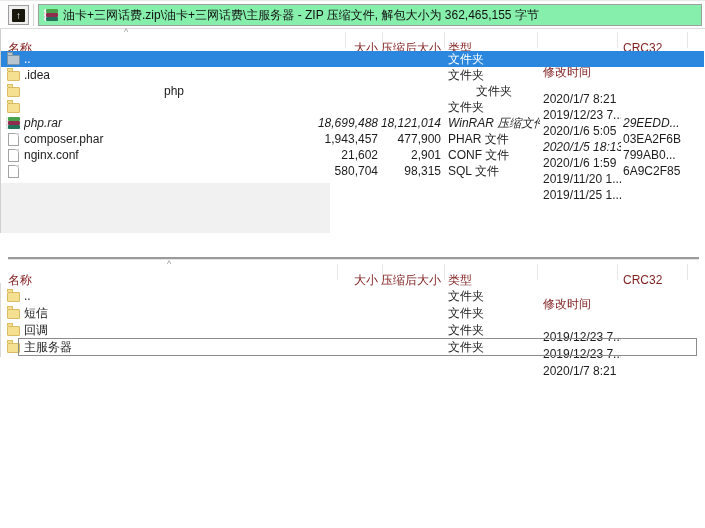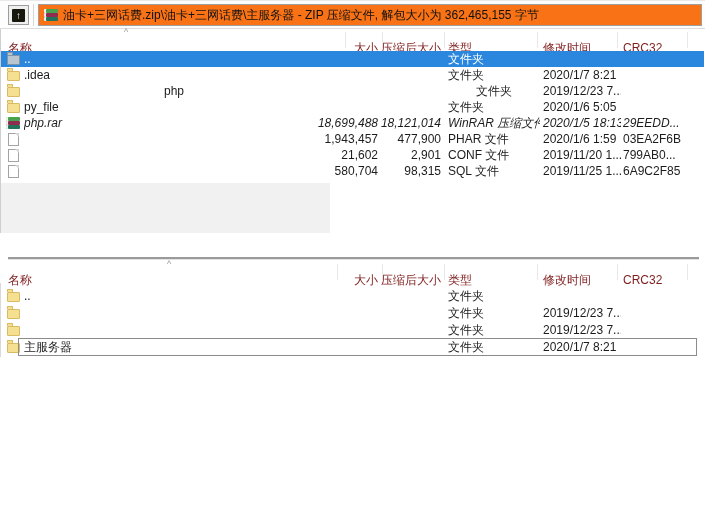--- a/index.html
+++ b/index.html
@@ -6,36 +6,36 @@
   .stage{position:relative;width:705px;height:528px;background:#fff;overflow:hidden;
          font-family:"Liberation Sans","DejaVu Sans",sans-serif;font-size:12px;color:#1c1c1c;}
 
   
   .toolbar{position:absolute;left:0;top:0;width:705px;height:29px;background:#fdfdfd;
            border-top:1px solid #e9e9e9;border-bottom:1px solid #dcdcdc;box-sizing:border-box;}
   .up-btn{position:absolute;left:8px;top:4px;width:21px;height:20px;background:#efefef;
           border:1px solid #9d9d9d;box-sizing:border-box;display:flex;align-items:center;justify-content:center;cursor:pointer;}
   .up-glyph{width:13px;height:13px;background:#17170c;color:#fff;font-size:10px;line-height:13px;text-align:center;border-radius:1px;}
   .tb-sep{position:absolute;left:33px;top:3px;width:1px;height:22px;background:#d8d8d8;}
-  .addr{position:absolute;left:38px;top:3px;width:664px;height:22px;background:#f97316;border:1px solid #9f9f9f;
+  .addr{position:absolute;left:38px;top:3px;width:664px;height:22px;background:#86efac;border:1px solid #9f9f9f;
         box-sizing:border-box;display:flex;align-items:center;gap:5px;padding:0 5px;overflow:hidden;}
   .addr-text{white-space:nowrap;overflow:hidden;color:#111;}
 
   
   .hdr{position:absolute;left:0;width:704px;height:22px;background:#fff;}
   .hcell{position:absolute;top:8px;height:22px;line-height:22px;color:#7f1d1d;cursor:pointer;}
   .hdiv{position:absolute;top:3px;width:1px;height:16px;background:#e7e7e7;}
   .sort{position:absolute;top:-2px;font-size:9px;color:#9a9a9a;}
 
   
   .c-name  {left:24px;width:300px;}
   .c-size  {left:300px;width:78px;text-align:right;}
   .c-packed{left:356px;width:85px;text-align:right;}
   .c-type  {left:448px;width:92px;}
-  .c-date  {left:543px;width:78px;}
+  .c-date  {left:543px;width:78px;margin-top:24px;}
   .c-crc   {left:623px;width:76px;}
   .h-name{left:8px;}
 
   
   .rows{position:absolute;left:0;width:704px;}
   .row{position:absolute;left:0;width:704px;height:16px;cursor:default;}
   .row .cell{position:absolute;top:0;line-height:16px;white-space:nowrap;overflow:hidden;}
   .p2 .row{height:17px;}
   .p2 .row .cell{line-height:17px;}
   .row.selected{background:#2b87dd;color:#fff;}
@@ -129,21 +129,20 @@
         </span>
       <span class="cell c-name">php</span>
       <span class="cell c-type">文件夹</span>
       <span class="cell c-date">2019/12/23 7...</span>
     </div>
 
     <div class="row" style="top:48px;">
       <span class="icon-slot">
           <span class="i-folder"></span>
         </span>
-      <span class="cell c-name">py_file</span>
       <span class="cell c-type">文件夹</span>
       <span class="cell c-date">2020/1/6 5:05</span>
     </div>
 
     <div class="row" style="top:64px;font-style:italic;">
       <span class="icon-slot">
           <span class="i-rar">
             <span class="b1"></span>
             <span class="b2"></span>
             <span class="b3"></span>
@@ -154,31 +153,33 @@
       <span class="cell c-packed">18,121,014</span>
       <span class="cell c-type">WinRAR 压缩文件</span>
       <span class="cell c-date">2020/1/5 18:13</span>
       <span class="cell c-crc">29EEDD...</span>
     </div>
 
     <div class="row" style="top:80px;">
       <span class="icon-slot">
           <span class="i-file"></span>
         </span>
+      <span class="cell c-name">composer.phar</span>
       <span class="cell c-size">1,943,457</span>
       <span class="cell c-packed">477,900</span>
       <span class="cell c-type">PHAR 文件</span>
       <span class="cell c-date">2020/1/6 1:59</span>
       <span class="cell c-crc">03EA2F6B</span>
     </div>
 
     <div class="row" style="top:96px;">
       <span class="icon-slot">
           <span class="i-file"></span>
         </span>
+      <span class="cell c-name">nginx.conf</span>
       <span class="cell c-size">21,602</span>
       <span class="cell c-packed">2,901</span>
       <span class="cell c-type">CONF 文件</span>
       <span class="cell c-date">2019/11/20 1...</span>
       <span class="cell c-crc">799AB0...</span>
     </div>
 
     <div class="row" style="top:112px;">
       <span class="icon-slot">
           <span class="i-file"></span>
@@ -220,28 +221,30 @@
           <span class="i-folder"></span>
         </span>
       <span class="cell c-name">..</span>
       <span class="cell c-type">文件夹</span>
     </div>
 
     <div class="row" style="top:17px;">
       <span class="icon-slot">
           <span class="i-folder"></span>
         </span>
+      <span class="cell c-name">短信</span>
       <span class="cell c-type">文件夹</span>
       <span class="cell c-date">2019/12/23 7...</span>
     </div>
 
     <div class="row" style="top:34px;">
       <span class="icon-slot">
           <span class="i-folder"></span>
         </span>
+      <span class="cell c-name">回调</span>
       <span class="cell c-type">文件夹</span>
       <span class="cell c-date">2019/12/23 7...</span>
     </div>
 
     <div class="row" style="top:51px;">
       <span class="icon-slot">
           <span class="i-folder"></span>
         </span>
       <span class="cell c-name">主服务器</span>
       <span class="cell c-type">文件夹</span>

